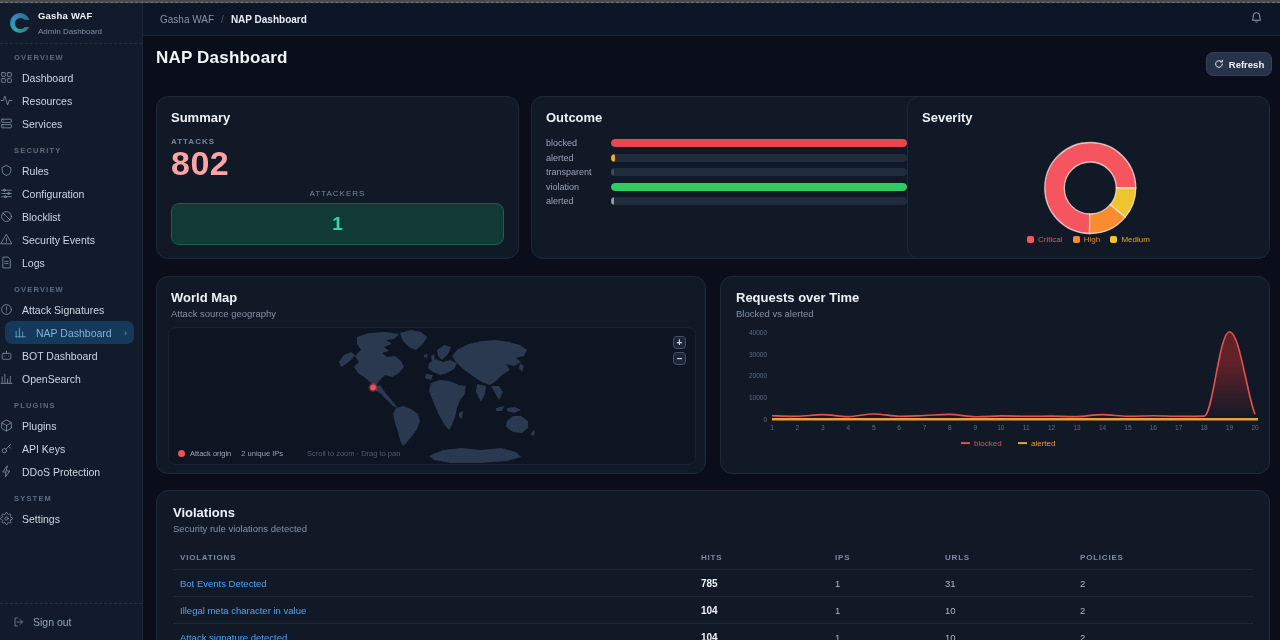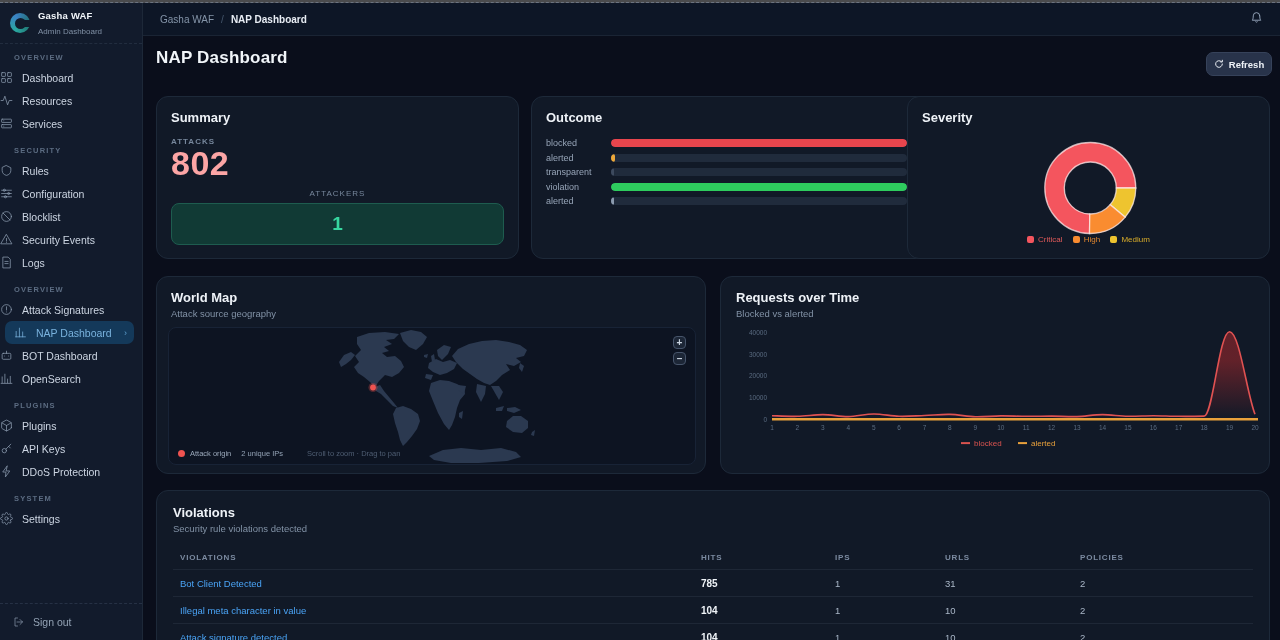--- a/index.html
+++ b/index.html
@@ -393,21 +393,21 @@
     <div class="cs">Security rule violations detected</div>
     <div style="margin-top:12px;">
       <div class="trow thead">
         <span class="c1">VIOLATIONS</span>
           <span class="c2">HITS</span>
           <span class="c3">IPS</span>
           <span class="c4">URLS</span>
           <span class="c5">POLICIES</span>
       </div>
       <div class="trow">
-        <span class="c1"><a class="lnk">Bot Client Detected</a></span>
+        <span class="c1"><a class="lnk">Bot Events Detected</a></span>
           <span class="c2 hit">785</span>
           <span class="c3">1</span>
           <span class="c4">31</span>
           <span class="c5">2</span>
       </div>
       <div class="trow">
         <span class="c1"><a class="lnk">Illegal meta character in value</a></span>
           <span class="c2 hit">104</span>
           <span class="c3">1</span>
           <span class="c4">10</span>

